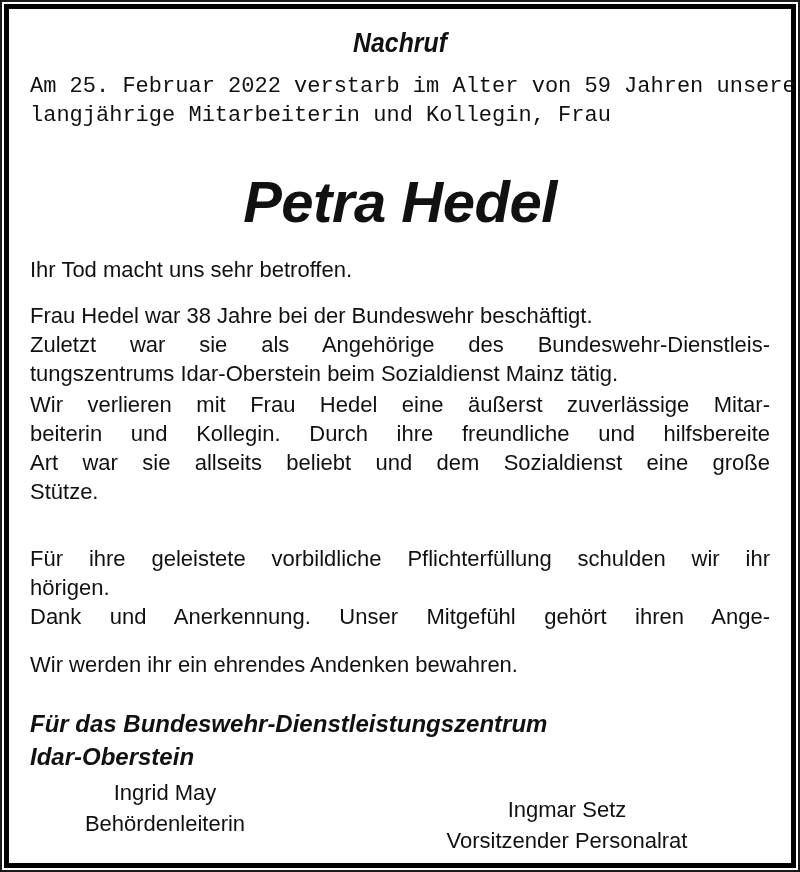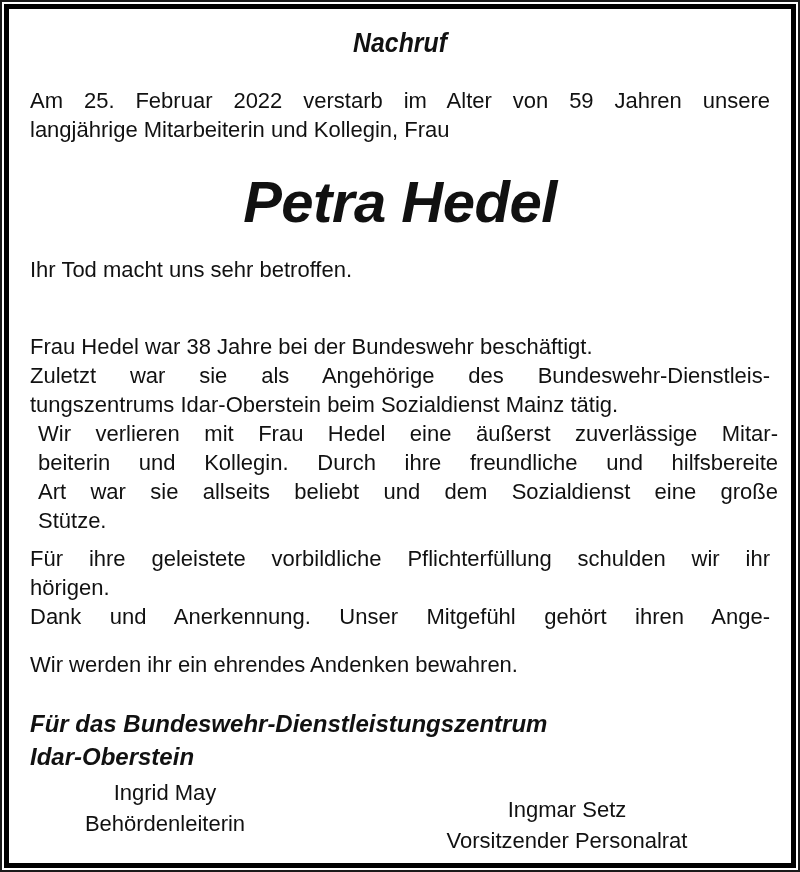--- a/index.html
+++ b/index.html
@@ -95,38 +95,38 @@
 </head>
 <body>
 
 <div class="outer-frame"></div>
 <div class="inner-frame"></div>
 
 <div class="content">
 
   <div class="heading">Nachruf</div>
 
-  <div class="para" style="top:86px;">
+  <div class="para" style="top:72px;font-family:Liberation Mono, monospace;">
     <span class="line">Am 25. Februar 2022 verstarb im Alter von 59 Jahren unsere</span>
     <span class="line last">langjährige Mitarbeiterin und Kollegin, Frau</span>
   </div>
 
   <div class="name">Petra Hedel</div>
 
   <div class="para" style="top:255px;">
     <span class="line last">Ihr Tod macht uns sehr betroffen.</span>
   </div>
 
-  <div class="para" style="top:301px;margin-top:31px;">
+  <div class="para" style="top:301px;">
     <span class="line last">Frau Hedel war 38 Jahre bei der Bundeswehr beschäftigt.</span>
     <span class="line">Zuletzt war sie als Angehörige des Bundeswehr-Dienstleis-</span>
     <span class="line last">tungszentrums Idar-Oberstein beim Sozialdienst Mainz tätig.</span>
   </div>
 
-  <div class="para" style="top:419px;margin-left:8px;">
+  <div class="para" style="top:390px;">
     <span class="line">Wir verlieren mit Frau Hedel eine äußerst zuverlässige Mitar-</span>
     <span class="line">beiterin und Kollegin. Durch ihre freundliche und hilfsbereite</span>
     <span class="line">Art war sie allseits beliebt und dem Sozialdienst eine große</span>
     <span class="line last">Stütze.</span>
   </div>
 
   <div class="para" style="top:544px;">
     <span class="line">Für ihre geleistete vorbildliche Pflichterfüllung schulden wir ihr</span>
     <span class="line last">hörigen.</span>
     <span class="line">Dank und Anerkennung. Unser Mitgefühl gehört ihren Ange-</span>

